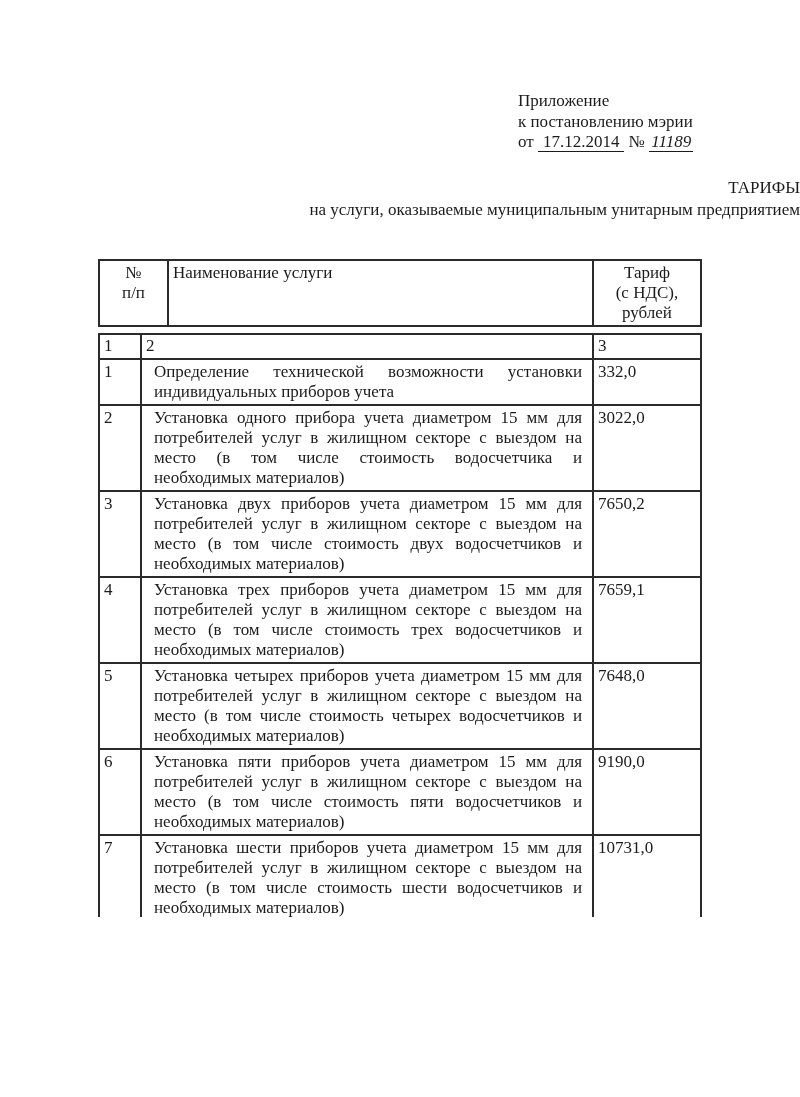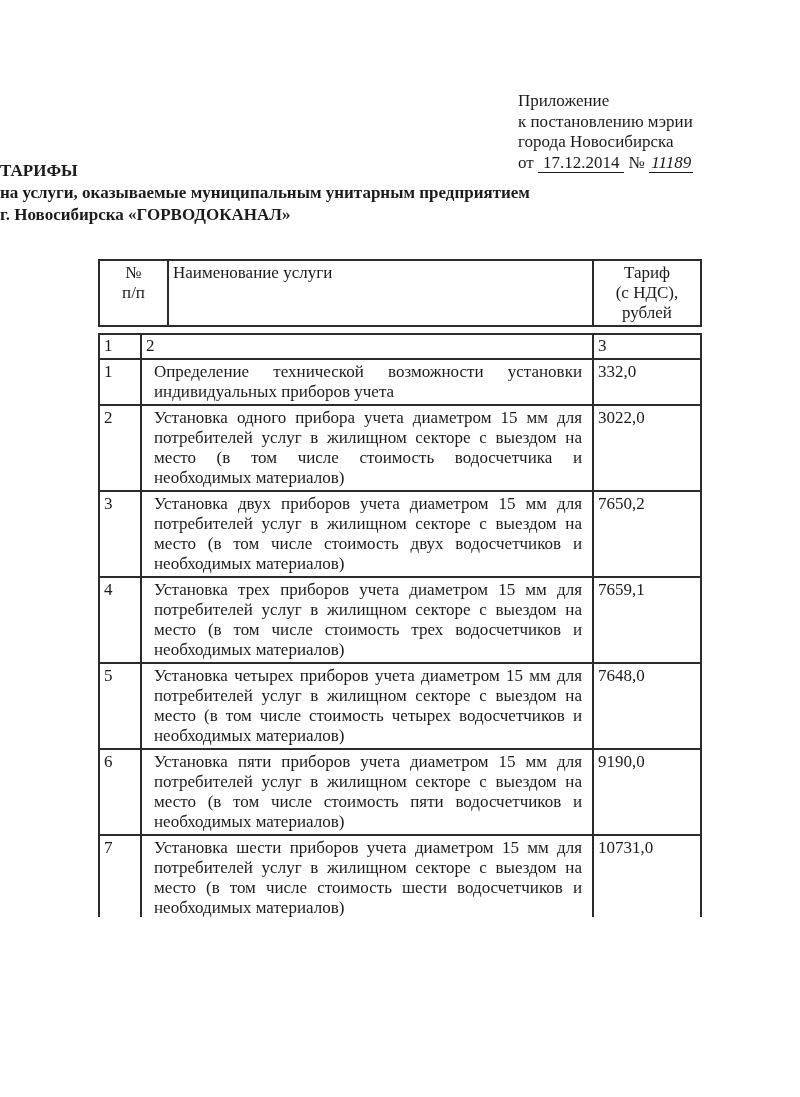--- a/index.html
+++ b/index.html
@@ -37,25 +37,24 @@
   .docref .u2{
     border-bottom:1px solid var(--text);
     padding:0 2px;
     font-style:italic;
   }
   
   .title-block{
     position:absolute;
     left:0;
     right:0;
-    top:160px;
-    text-align:left;
+    top:177px;
+    text-align:right;
     font-size:17px;
     line-height:22px;
-    font-weight:bold;
   }
   
   table.tbl{
     position:absolute;
     left:98px;
     width:602px;
     border-collapse:collapse;
     table-layout:fixed;
     font-size:17px;
     line-height:20px;
@@ -93,33 +92,31 @@
   }
 </style>
 </head>
 <body>
 
 <div class="page">
 
   <div class="docref">
     <div>Приложение</div>
     <div>к постановлению мэрии</div>
-    <div>города Новосибирска</div>
     <div>
       <span>от</span>
       <span class="u">17.12.2014</span>
       <span>№</span>
       <span class="u2">11189</span>
     </div>
   </div>
 
   <div class="title-block">
     <div>ТАРИФЫ</div>
     <div>на услуги, оказываемые муниципальным унитарным предприятием</div>
-    <div>г. Новосибирска «ГОРВОДОКАНАЛ»</div>
   </div>
 
   <table class="tbl head-tbl">
     <colgroup>
         <col style="width:69px">
         <col style="width:425px">
         <col style="width:108px">
       </colgroup>
     <tbody>
         <tr>

